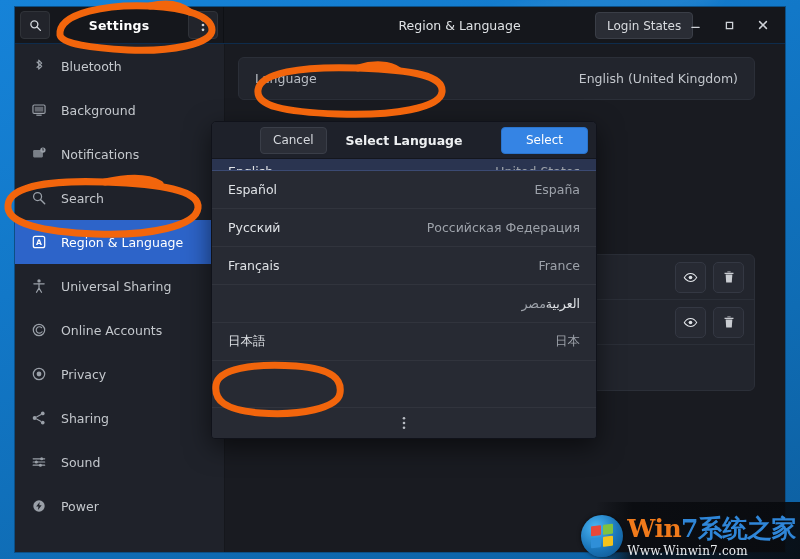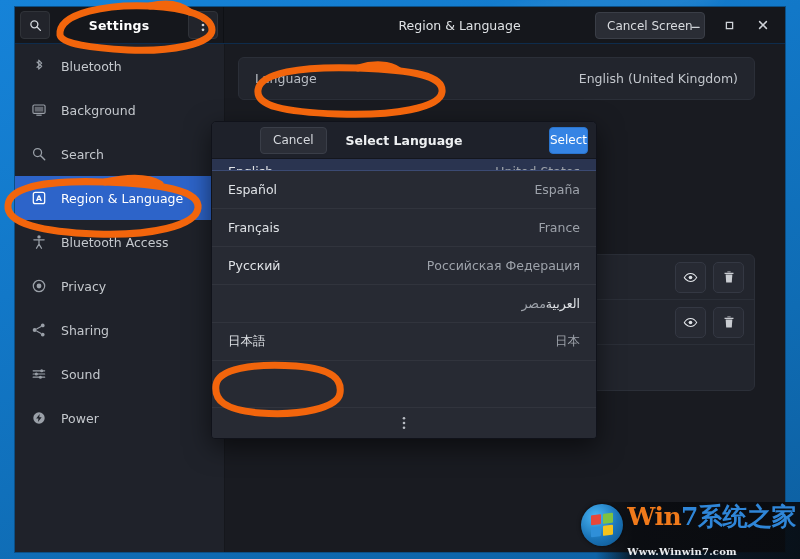--- a/index.html
+++ b/index.html
@@ -280,21 +280,21 @@
     left: 0; right: 0;
     text-align: center;
     color: #eef0f2;
     font-size: 12.5px;
     font-weight: bold;
     pointer-events: none;
   }
   .dlg-select {
     margin-left: auto;
     height: 25px;
-    padding: 0 0;
+    padding: 0 24px;
     display: flex; align-items: center;
     background: #3584e4;
     border: 1px solid #2a74cd;
     border-radius: 4px;
     color: #ffffff;
     font-size: 12px;
     cursor: pointer;
     z-index: 2;
   }
 
@@ -349,21 +349,21 @@
     pointer-events: none;
     z-index: 80;
   }
 
   
   .watermark {
     position: absolute;
     right: 4px;
     bottom: 2px;
     display: flex;
-    align-items: flex-start;
+    align-items: center;
     z-index: 70;
     pointer-events: none;
   }
   .wm-logo {
     width: 42px; height: 42px;
     border-radius: 50%;
     background: radial-gradient(circle at 35% 30%, #4ab6f5 0%, #1a74b8 55%, #0d4f86 100%);
     display: flex; align-items: center; justify-content: center;
     margin-right: 4px;
     box-shadow: 0 0 4px rgba(0,0,0,0.6);
@@ -381,23 +381,23 @@
   .wm-top {
     font-size: 25px;
     font-weight: bold;
     letter-spacing: -0.5px;
     font-family: "DejaVu Serif", "Liberation Serif", serif;
   }
   .wm-top .o { color: #f07a1b; }
   .wm-top .b { color: #2f86d8; }
   .wm-top .cn { color: #2f86d8; }
   .wm-bot {
-    margin-top: 18px;
-    font-size: 10px;
-    font-weight: bold;
+    margin-top: 4px;
+    font-size: 12px;
+    font-weight: normal;
     color: #e9ecef;
     font-family: "DejaVu Serif", "Liberation Serif", serif;
     letter-spacing: 0.2px;
   }
   .wm-bar {
     position: absolute;
     right: 0; bottom: 0;
     width: 204px; height: 57px;
     background: linear-gradient(90deg, rgba(8,10,14,0.0) 0%, rgba(8,10,14,0.82) 18%, rgba(8,10,14,0.92) 100%);
     z-index: 65;
@@ -425,21 +425,21 @@
         <div class="hdr-btn">
           <svg width="4" height="14" viewBox="0 0 4 14">
             <circle cx="2" cy="2.2" r="1.35" fill="#d2d6db"></circle>
             <circle cx="2" cy="7" r="1.35" fill="#d2d6db"></circle>
             <circle cx="2" cy="11.8" r="1.35" fill="#d2d6db"></circle>
           </svg>
         </div>
       </div>
       <div class="tb-right">
         <div class="win-title">Region &amp; Language</div>
-        <div class="login-btn">Cancel Screen</div>
+        <div class="login-btn">Login States</div>
         <div class="wctl" id="w-min">
           <svg width="11" height="11" viewBox="0 0 12 12">
               <line x1="2" y1="8" x2="10" y2="8" stroke="#cfd3d8" stroke-width="1.4" stroke-linecap="round"></line>
             </svg>
         </div>
         <div class="wctl" id="w-max">
           <svg width="11" height="11" viewBox="0 0 12 12">
               <rect x="2.6" y="2.6" width="6.8" height="6.8" fill="none" stroke="#cfd3d8" stroke-width="1.4"></rect>
             </svg>
         </div>
@@ -469,20 +469,30 @@
                 <rect x="2.2" y="3.4" width="13.6" height="9.4" rx="1.4" fill="none" stroke="#9aa0a8" stroke-width="1.3"></rect>
                 <rect x="4.2" y="5.4" width="9.6" height="5.4" fill="#9aa0a8" opacity="0.55"></rect>
                 <rect x="6" y="14.2" width="6" height="1.3" fill="#9aa0a8"></rect>
               </svg>
             </span>
             <span class="side-label">Background</span>
           </div>
           <div class="side-item">
             <span class="side-ico">
               <svg width="16" height="16" viewBox="0 0 18 18">
+                <rect x="2.4" y="4.6" width="11" height="8.2" rx="1.2" fill="#9aa0a8" opacity="0.75"></rect>
+                <circle cx="13.4" cy="4.6" r="3" fill="#9aa0a8"></circle>
+                <text x="13.4" y="5.9" font-size="4.4" text-anchor="middle" fill="#1f222a" font-family="DejaVu Sans">9</text>
+              </svg>
+            </span>
+            <span class="side-label">Notifications</span>
+          </div>
+          <div class="side-item">
+            <span class="side-ico">
+              <svg width="16" height="16" viewBox="0 0 18 18">
                 <circle cx="7.4" cy="7.4" r="4.5" fill="none" stroke="#9aa0a8" stroke-width="1.4"></circle>
                 <line x1="10.9" y1="10.9" x2="15.4" y2="15.4" stroke="#9aa0a8" stroke-width="1.6" stroke-linecap="round"></line>
               </svg>
             </span>
             <span class="side-label">Search</span>
           </div>
           <div class="side-item active">
             <span class="side-ico">
               <svg width="16" height="16" viewBox="0 0 18 18">
                 <rect x="2.6" y="2.6" width="12.8" height="12.8" rx="2.2" fill="none" stroke="currentColor" stroke-width="1.4"></rect>
@@ -491,21 +501,30 @@
             </span>
             <span class="side-label">Region &amp; Language</span>
           </div>
           <div class="side-item">
             <span class="side-ico">
               <svg width="16" height="16" viewBox="0 0 18 18">
                 <circle cx="9" cy="3.3" r="1.9" fill="#9aa0a8"></circle>
                 <path d="M3.2 6.6h11.6M9 6.2v5.2M9 11.4l-2.8 4.6M9 11.4l2.8 4.6" stroke="#9aa0a8" stroke-width="1.4" stroke-linecap="round" fill="none"></path>
               </svg>
             </span>
-            <span class="side-label">Bluetooth Access</span>
+            <span class="side-label">Universal Sharing</span>
+          </div>
+          <div class="side-item">
+            <span class="side-ico">
+              <svg width="16" height="16" viewBox="0 0 18 18">
+                <circle cx="9" cy="9" r="6.4" fill="none" stroke="#9aa0a8" stroke-width="1.4"></circle>
+                <path d="M12 6.4a3.6 3.6 0 1 0 .4 4.6" fill="none" stroke="#9aa0a8" stroke-width="1.3" stroke-linecap="round"></path>
+              </svg>
+            </span>
+            <span class="side-label">Online Accounts</span>
           </div>
           <div class="side-item">
             <span class="side-ico">
               <svg width="16" height="16" viewBox="0 0 18 18">
                 <circle cx="9" cy="9" r="6.4" fill="none" stroke="#9aa0a8" stroke-width="1.4"></circle>
                 <circle cx="9" cy="9" r="2.7" fill="#9aa0a8"></circle>
               </svg>
             </span>
             <span class="side-label">Privacy</span>
           </div>
@@ -606,26 +625,26 @@
     <div class="dlg-list" id="lang-list">
         <div class="lrow selected clipped">
           <span class="lname">English</span>
           <span class="lcountry">United States</span>
         </div>
         <div class="lrow">
           <span class="lname">Español</span>
           <span class="lcountry">España</span>
         </div>
         <div class="lrow">
+          <span class="lname">Русский</span>
+          <span class="lcountry">Российская Федерация</span>
+        </div>
+        <div class="lrow">
           <span class="lname">Français</span>
           <span class="lcountry">France</span>
-        </div>
-        <div class="lrow">
-          <span class="lname">Русский</span>
-          <span class="lcountry">Российская Федерация</span>
         </div>
         <div class="lrow rtl">
           <span class="lname">العربية</span>
           <span class="lcountry">مصر</span>
         </div>
         <div class="lrow">
           <span class="lname">日本語</span>
           <span class="lcountry">日本</span>
         </div>
       </div>

